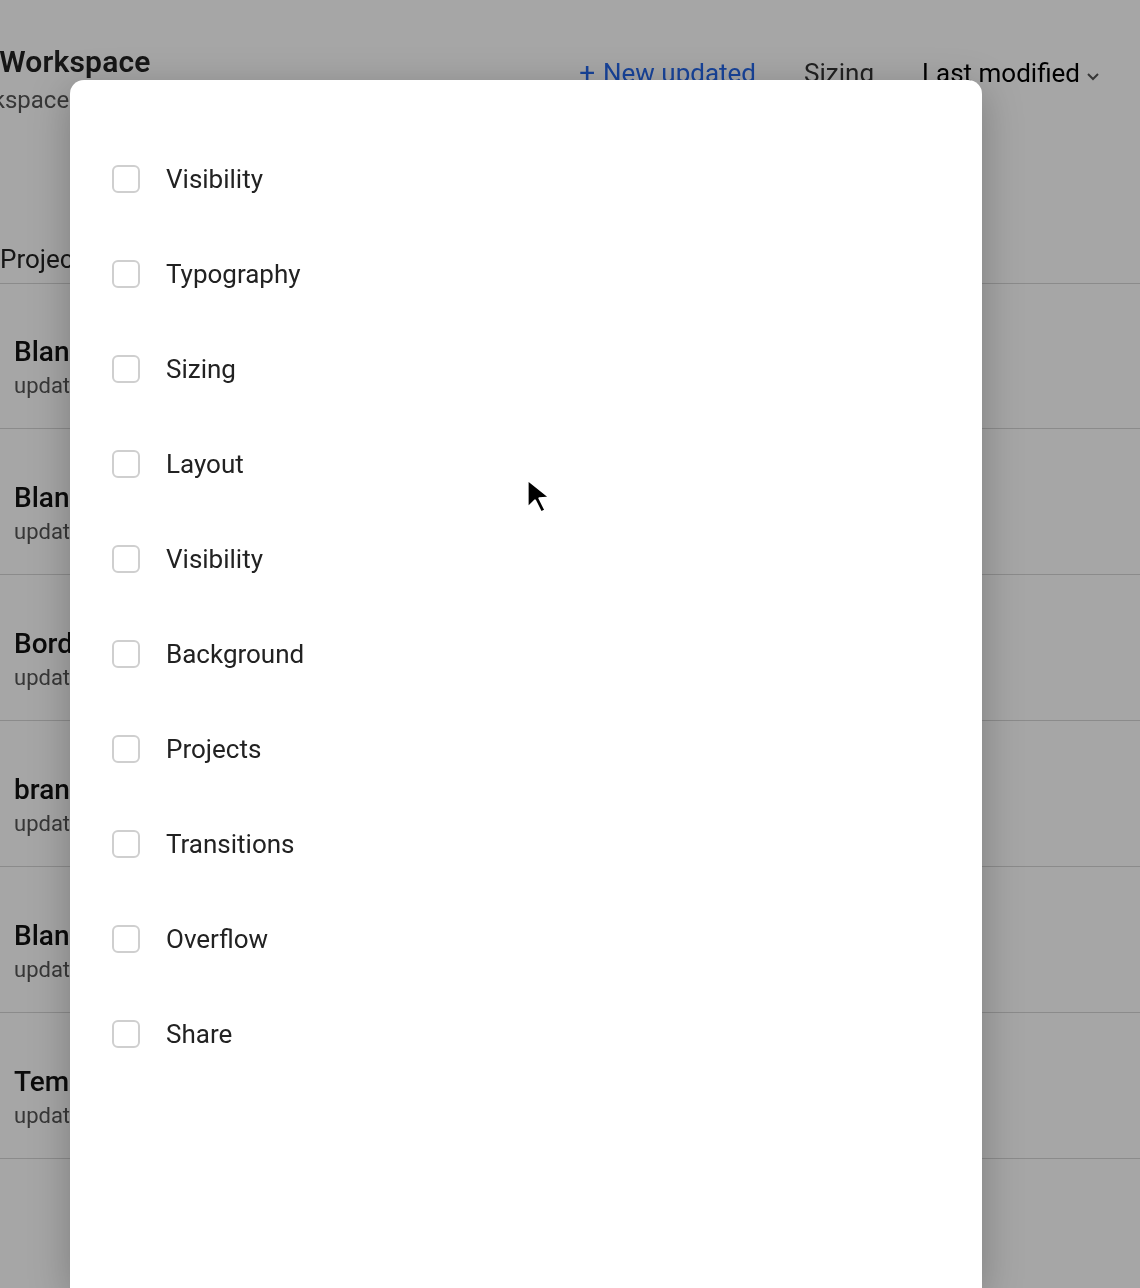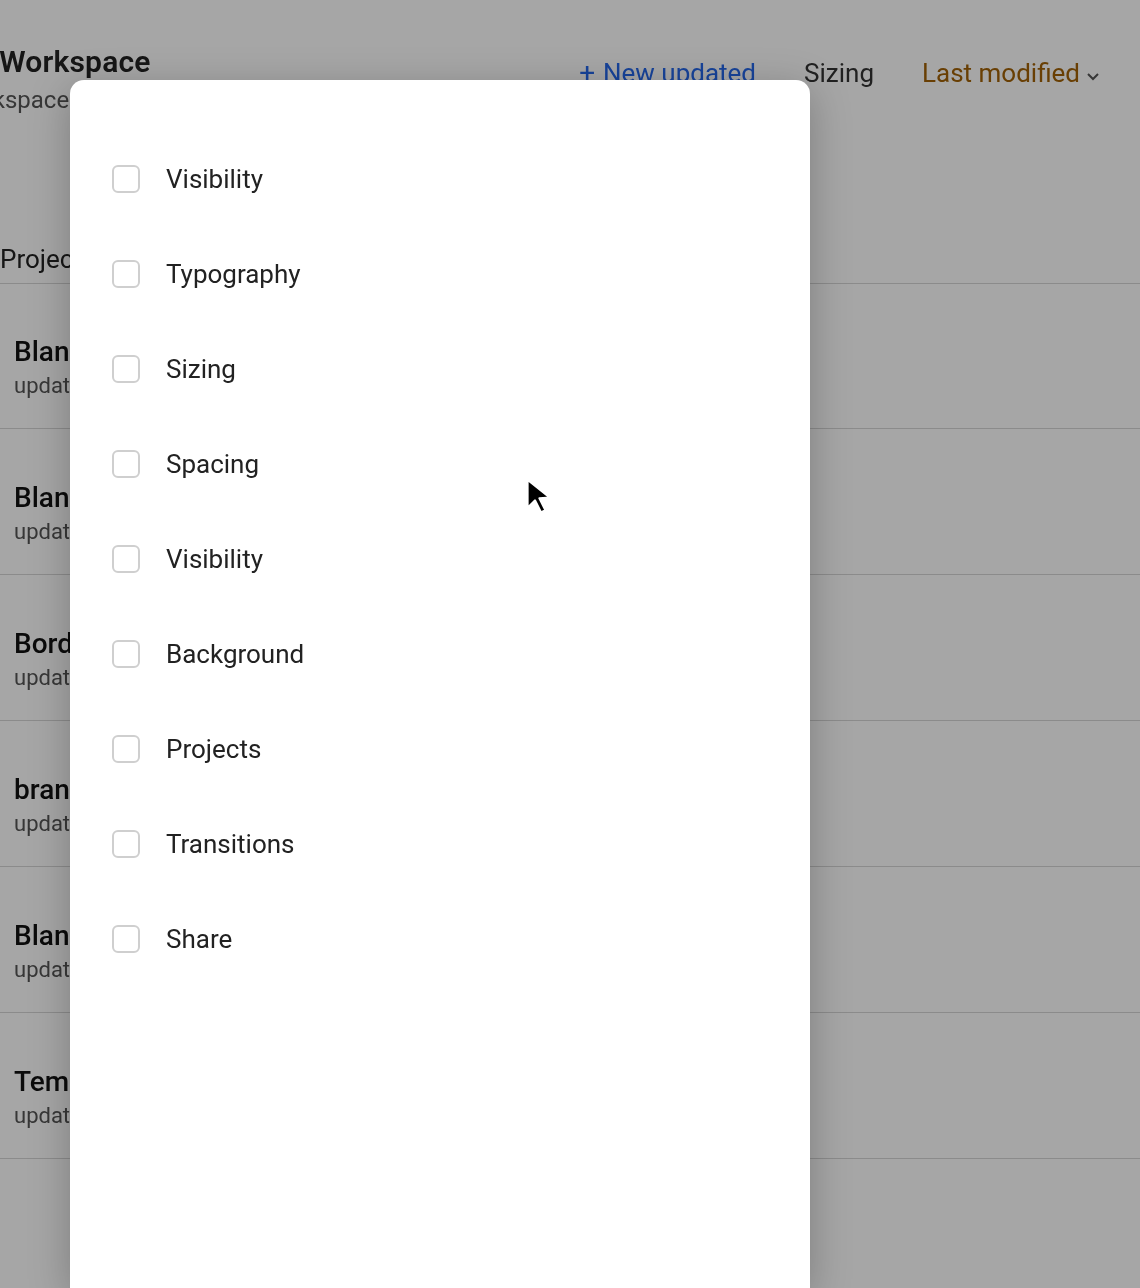--- a/index.html
+++ b/index.html
@@ -8,34 +8,34 @@
 
   
   .bg { position:absolute; inset:0; background:#fff; }
   .bg-header { position:absolute; left:0; right:0; top:44px; height:120px; padding-left:0; }
   .bg-title  { font-size:30px; font-weight:600; color:#222; position:absolute; left:-50px; top:0; letter-spacing:.2px; }
   .bg-sub    { font-size:24px; color:#555; position:absolute; left:-50px; top:42px; }
   .bg-actions{ position:absolute; right:0; top:14px; display:flex; gap:48px; align-items:center; font-size:26px; }
   .new-proj  { color:#2467eb; display:flex; align-items:center; gap:8px; }
   .new-proj .plus{ font-size:28px; font-weight:400; line-height:1; }
   .bg-actions .share{ color:#333; }
-  .bg-actions .sort { color:#a16207; display:flex; align-items:center; gap:6px; padding-right:40px; }
+  .bg-actions .sort { color:#000000; display:flex; align-items:center; gap:6px; padding-right:40px; }
   .chev { display:inline-block; transform:translateY(2px); }
   .tabs-row  { position:absolute; left:0; right:0; top:164px; height:120px; border-bottom:1px solid #d6d6d6; }
   .tab       { position:absolute; left:0; top:70px; font-size:26px; color:#222; padding:10px 0 8px; }
   .list      { position:absolute; left:0; right:0; top:283px; bottom:0; }
   .row       { position:relative; height:146px; border-bottom:1px solid #d6d6d6; }
   .row .name { position:absolute; left:14px; top:52px; font-size:28px; color:#111; font-weight:500; }
   .row .sub  { position:absolute; left:14px; top:90px; font-size:22px; color:#555; }
 
   
   .overlay   { position:absolute; inset:0; background:rgba(0,0,0,.35); }
 
   
-  .modal     { position:absolute; left:70px; top:80px; width:740px; bottom:0; background:#fff;
+  .modal     { position:absolute; left:70px; top:80px; width:912px; bottom:0; background:#fff;
                border-radius:14px 14px 0 0; box-shadow:0 10px 40px rgba(0,0,0,.25); overflow:hidden; }
   .opts      { padding:52px 0 0 0; display:flex; flex-direction:column;}
   .opt       { display:flex; align-items:center; gap:26px; padding:32px 0 33px 42px; }
   .cb        { width:28px; height:28px; border:2px solid #cfcfcf; border-radius:6px; background:#fff; flex:none; }
   .lbl       { font-size:26px; color:#222; }
 
   
   .cursor    { position:absolute; left:526px; top:478px; width:30px; height:36px; pointer-events:none; }
   .cursor svg{ width:100%; height:100%; }
 </style>
@@ -104,40 +104,44 @@
     <div class="opt">
       <div class="cb"></div>
       <div class="lbl">Typography</div>
     </div>
     <div class="opt">
       <div class="cb"></div>
       <div class="lbl">Sizing</div>
     </div>
     <div class="opt">
       <div class="cb"></div>
-      <div class="lbl">Spacing</div>
+      <div class="lbl">Layout</div>
     </div>
     <div class="opt">
       <div class="cb"></div>
       <div class="lbl">Visibility</div>
     </div>
     <div class="opt">
       <div class="cb"></div>
       <div class="lbl">Background</div>
     </div>
     <div class="opt">
       <div class="cb"></div>
       <div class="lbl">Projects</div>
     </div>
     <div class="opt">
       <div class="cb"></div>
       <div class="lbl">Transitions</div>
     </div>
     <div class="opt">
       <div class="cb"></div>
+      <div class="lbl">Overflow</div>
+    </div>
+    <div class="opt">
+      <div class="cb"></div>
       <div class="lbl">Share</div>
     </div>
   </div>
 </div>
 
 <div class="cursor">
   <svg viewBox="0 0 20 24">
     <path d="M1 1 L1 20 L6 15 L10 23 L13 21.5 L9 13.5 L16 13 Z" fill="#000" stroke="#fff" stroke-width="1.5" stroke-linejoin="round"></path>
   </svg>
 </div>

